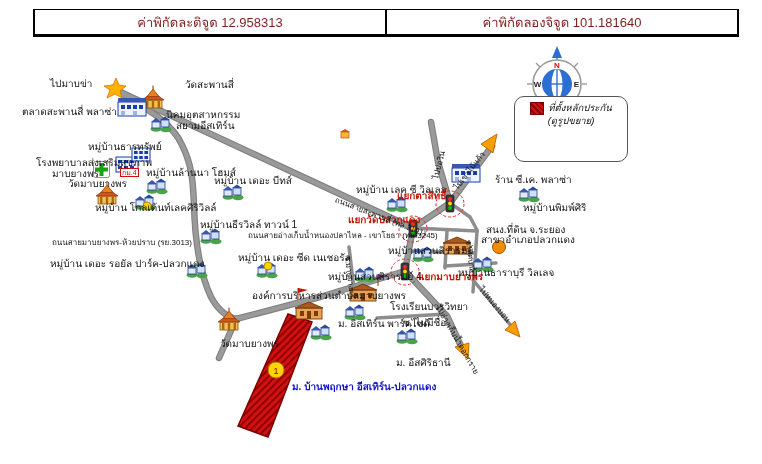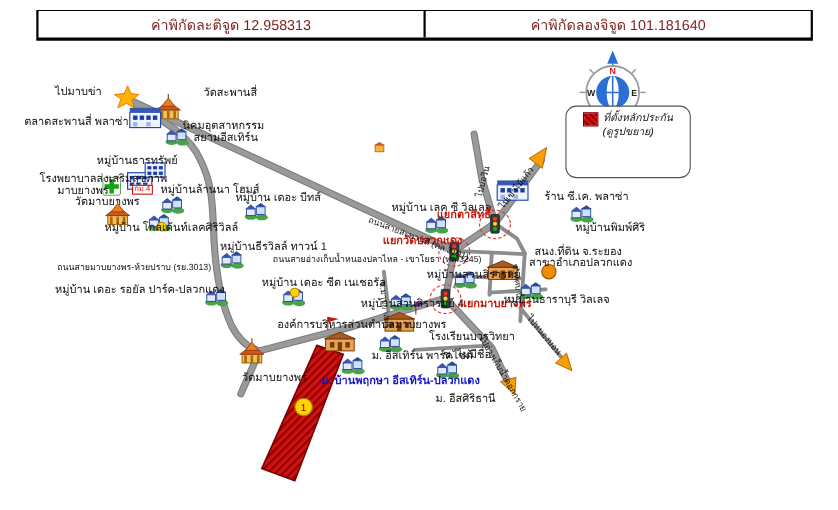--- a/index.html
+++ b/index.html
@@ -11,21 +11,21 @@
        border-bottom:3px solid #000;box-sizing:border-box;background:#fff;}
   .hdr .cell{flex:1;display:flex;align-items:center;justify-content:center;
        font-size:13px;color:#7f1d1d;}
   .hdr .cell.right{border-left:2px solid #000;}
   
   .lbl{position:absolute;font-size:10px;line-height:1.05;color:#111;white-space:nowrap;
        transform-origin:0 50%;}
   .lbl.sm{font-size:8px;}
   .lbl.xs{font-size:7.5px;}
   .lbl.red{color:#c21807;font-weight:bold;}
-  .lbl.blue{color:#1414c8;font-weight:bold;}
+  .lbl.blue{color:#1414c8;font-weight:bold;margin-top:40px;}
   .lbl.u{}
   .lbl.kmbox{font-size:7px;color:#d01010;border:0.5px solid #d01010;padding:0 1px;background:#fff;}
   
   .legend{position:absolute;left:514px;top:96px;width:114px;height:66px;border:1.5px solid #555;
           border-radius:10px;background:#fff;font-size:9.5px;color:#111;text-align:center;
           padding-top:5px;box-sizing:border-box;line-height:1.35;font-style:italic;}
   .legend .row1{display:flex;align-items:center;justify-content:center;gap:4px;}
   .swatch{display:inline-block;width:12px;height:11px;border:1px solid #7a0000;
           background:repeating-linear-gradient(45deg,#d41111 0 2px,#8f0000 2px 4px);}
   svg{position:absolute;left:0;top:0;}

